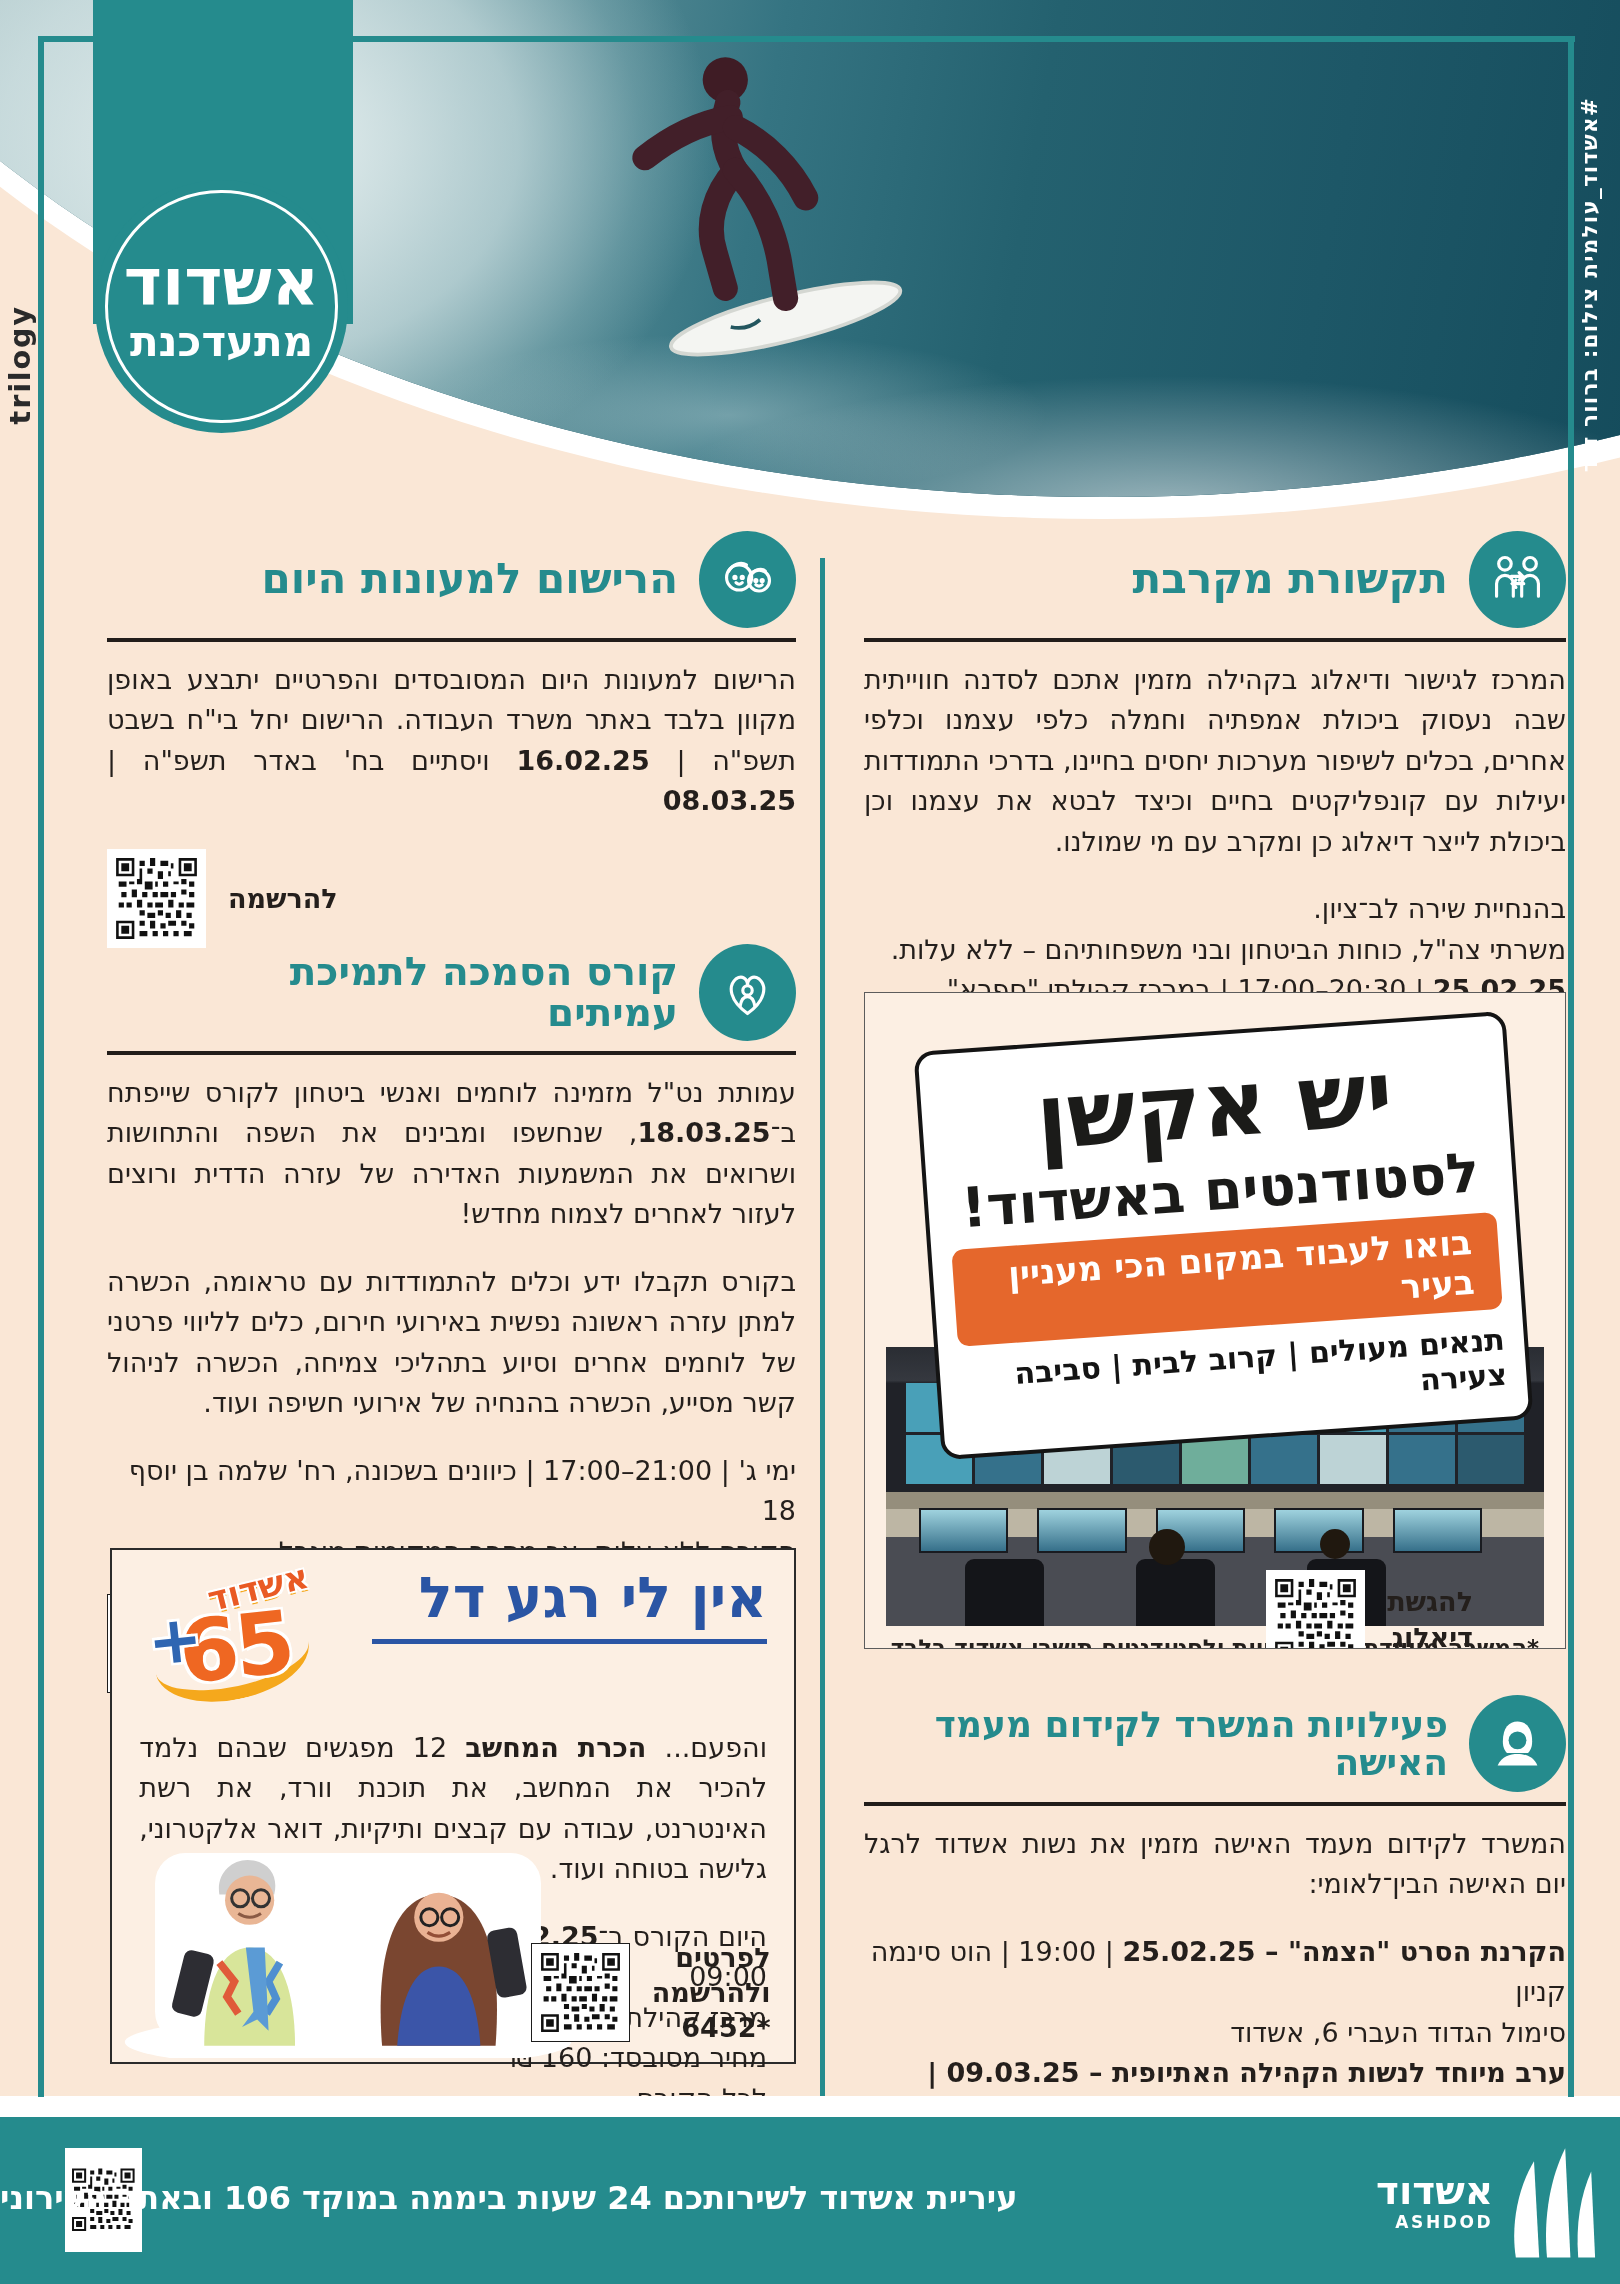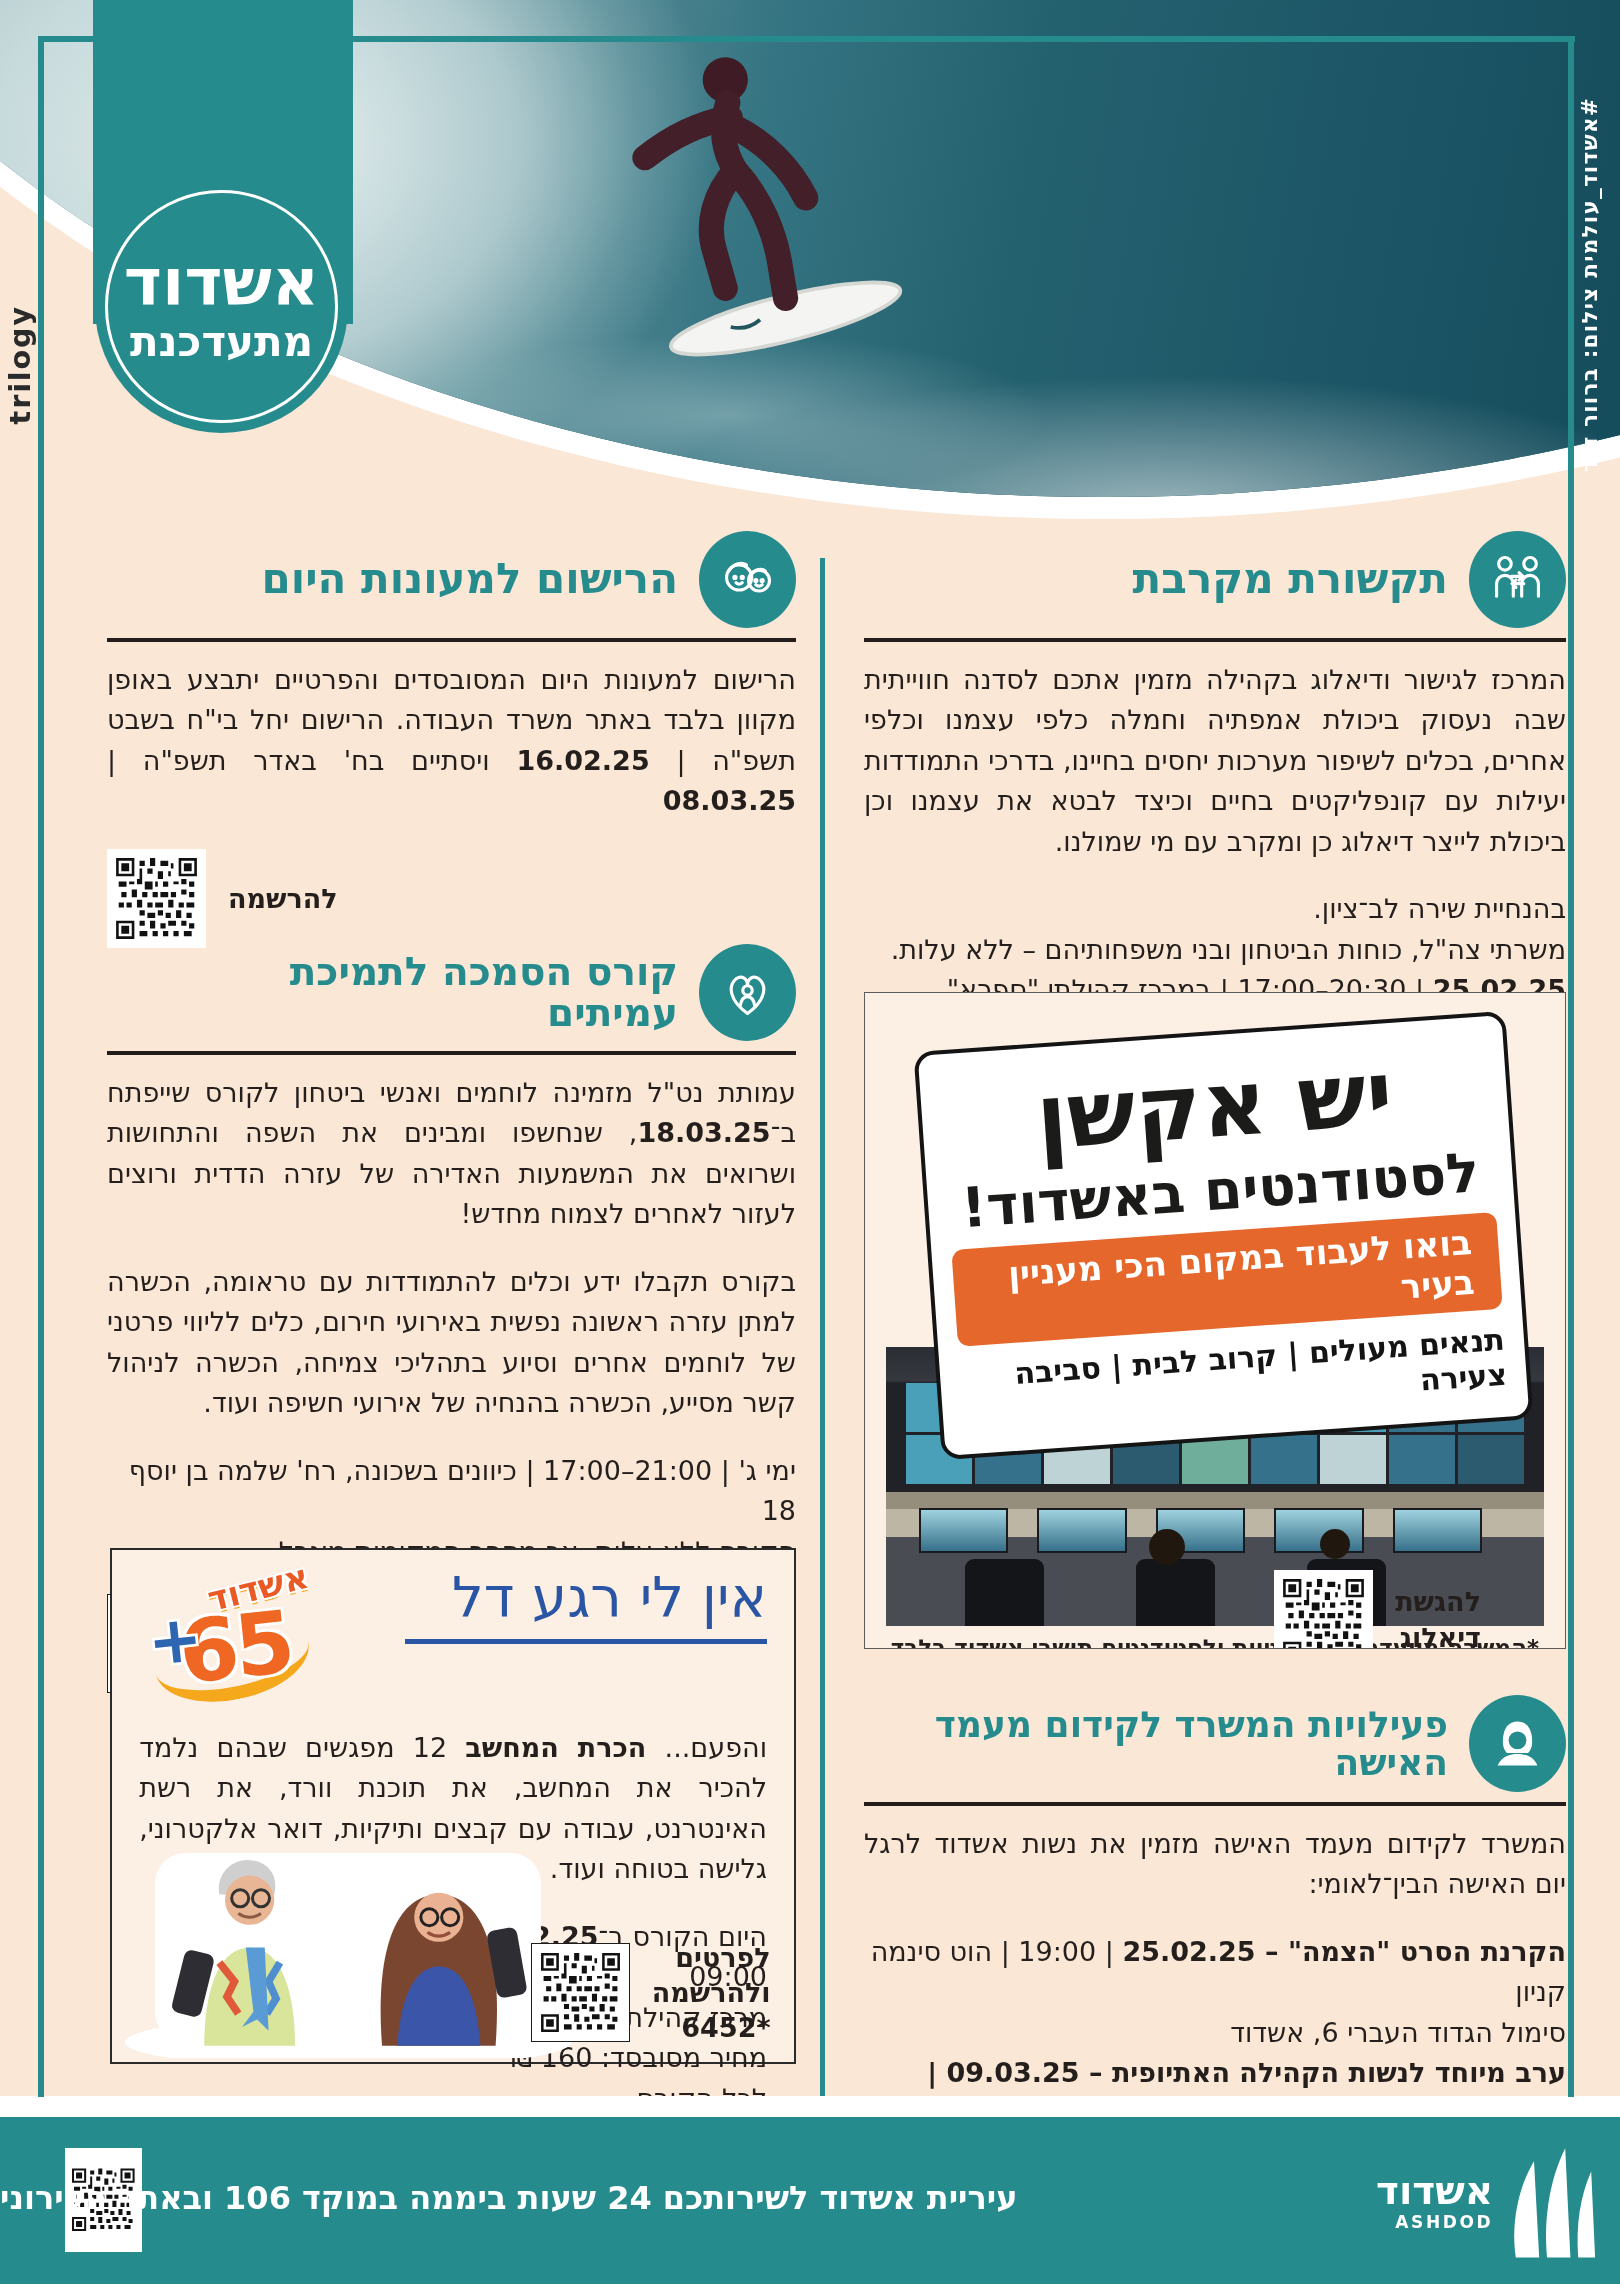--- a/index.html
+++ b/index.html
@@ -70,26 +70,26 @@
   .mon{position:absolute;bottom:26%;width:13%;height:15%;background:linear-gradient(180deg,#9fd2de,#36708a);border:2.6px solid #191b20;}
   .chair{position:absolute;bottom:-2%;width:12%;height:26%;background:#141519;border-radius:9px 9px 3.9px 3.9px;}
   .head-sil{position:absolute;width:36px;height:36px;border-radius:50%;background:#20180f;}
   .ad-card{position:absolute;left:62px;right:45px;top:38px;height:409px;background:#fff;border:4.5px solid #141414;border-radius:19.5px;
     transform:rotate(-4deg);display:flex;flex-direction:column;align-items:center;justify-content:center;gap:13px;z-index:3;padding:6.5px 19.5px;box-sizing:border-box;}
   .ad-t1{font-size:90px;font-weight:800;color:#1b1b19;line-height:1;}
   .ad-t2{font-size:55px;font-weight:800;color:#1b1b19;line-height:1;}
   .ad-banner{background:#e5672c;color:#fff;font-size:34px;font-weight:800;padding:9px 26px;border-radius:11.7px;line-height:1.15;}
   .ad-features{font-size:30px;font-weight:800;color:#141414;}
   .ad-caption{position:absolute;left:13px;right:26px;top:642px;font-size:23px;font-weight:600;text-align:right;}
-  .ad-qr{position:absolute;right:84px;top:555px;z-index:4;}
+  .ad-qr{position:absolute;right:92px;top:555px;z-index:4;}
   
   .senior-box{position:absolute;left:3.2px;right:0;top:1017px;height:516px;border:2.6px solid #2b2b2b;background:#fcefe3;box-sizing:border-box;padding:19.5px 27px;}
   .senior-head{display:flex;justify-content:space-between;align-items:flex-start;}
   .senior-title-wrap{display:inline-block;border-bottom:5.8px solid #2a55a4;padding-bottom:13px;}
-  .senior-title{font-size:56px;font-weight:400;color:#2a55a4;line-height:1;margin-left:47px;}
+  .senior-title{font-size:56px;font-weight:700;color:#2a55a4;line-height:1;margin-left:47px;}
   .logo65{position:relative;width:195px;height:136px;transform:rotate(-6deg);flex:0 0 auto;}
   .logo65 .swoosh{position:absolute;left:13px;top:45px;width:156px;height:71px;border-radius:50%;border-bottom:13px solid #f5a81c;transform:rotate(-6deg);}
   .logo65 .city{position:absolute;right:19.5px;top:0;font-size:34px;font-weight:800;color:#e95a24;transform:rotate(-8deg);
     text-shadow:-1.9px -1.9px 0 #fff,1.9px -1.9px 0 #fff,-1.9px 1.9px 0 #fff,1.9px 1.9px 0 #fff,0 3.2px 0 #f5a81c;}
   .logo65 .num{position:absolute;left:39px;top:34px;font-size:86px;font-weight:800;color:#ef6722;line-height:1;letter-spacing:-3.9px;
     text-shadow:-2.6px -2.6px 0 #fff,2.6px -2.6px 0 #fff,-2.6px 2.6px 0 #fff,2.6px 2.6px 0 #fff;}
   .logo65 .plus{position:absolute;left:9px;top:26px;font-size:65px;font-weight:800;color:#2f66b2;
     text-shadow:-2.6px -2.6px 0 #fff,2.6px -2.6px 0 #fff,-2.6px 2.6px 0 #fff,2.6px 2.6px 0 #fff;}
   .senior-body{margin-top:22px;font-size:27px;line-height:1.5;text-align:justify;text-align-last:right;}
   .senior-sch{width:56%;margin-left:auto;text-align:right;margin-top:3.9px;}

